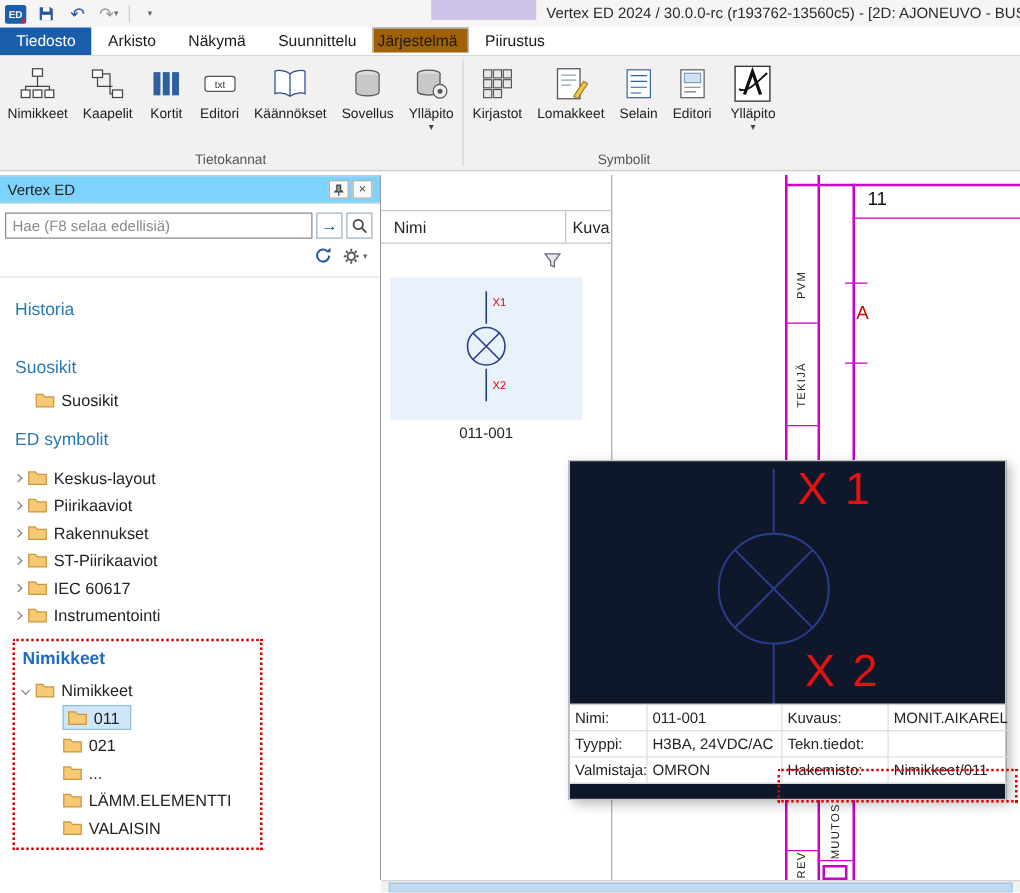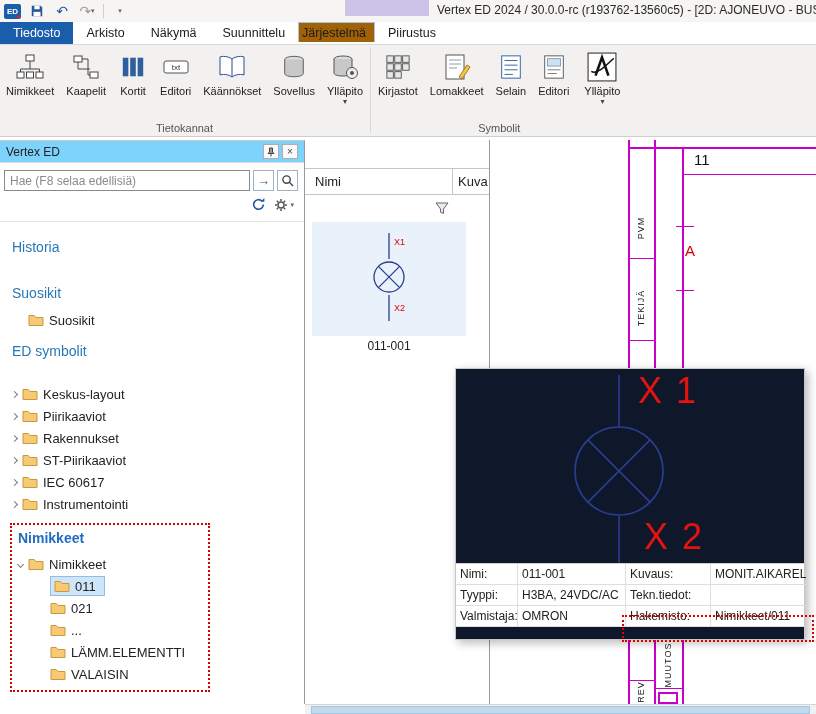--- a/index.html
+++ b/index.html
@@ -316,21 +316,21 @@
 
   <div class="tree">
     <div class="tlink" style="margin:6px 0 30px">Historia</div>
     <div class="tlink" style="margin-bottom:8px">Suosikit</div>
     <div class="trow" style="margin-left:16px;margin-bottom:12px">
       <svg width="16" height="13" viewBox="0 0 16 13">
           <path d="M1 1.5h5.2L8 3.5h7v8H1z" fill="#f7c973" stroke="#c9973f"></path>
         </svg>
       <span>Suosikit</span>
     </div>
-    <div class="tlink" style="margin-bottom:24px">ED symbolit</div>
+    <div class="tlink" style="margin-bottom:12px">ED symbolit</div>
 
     <div class="trow">
         <span class="chev"></span>
         <svg width="16" height="13" viewBox="0 0 16 13">
           <path d="M1 1.5h5.2L8 3.5h7v8H1z" fill="#f7c973" stroke="#c9973f"></path>
         </svg>
         <span>Keskus-layout</span>
       </div>
     <div class="trow">
         <span class="chev"></span>

